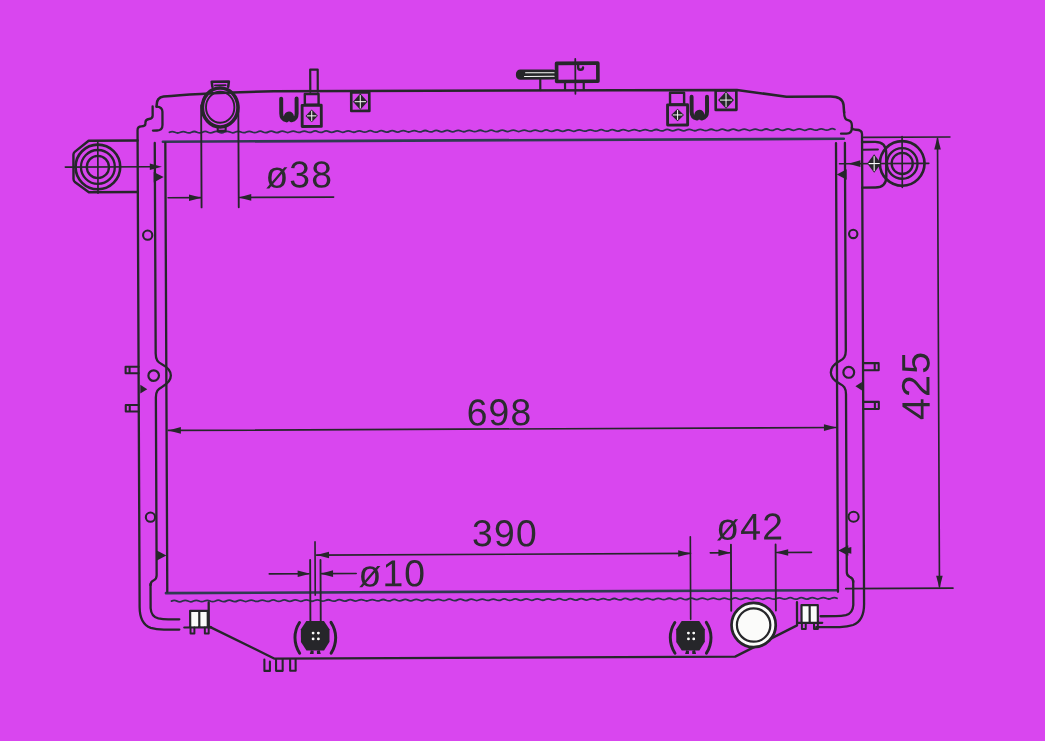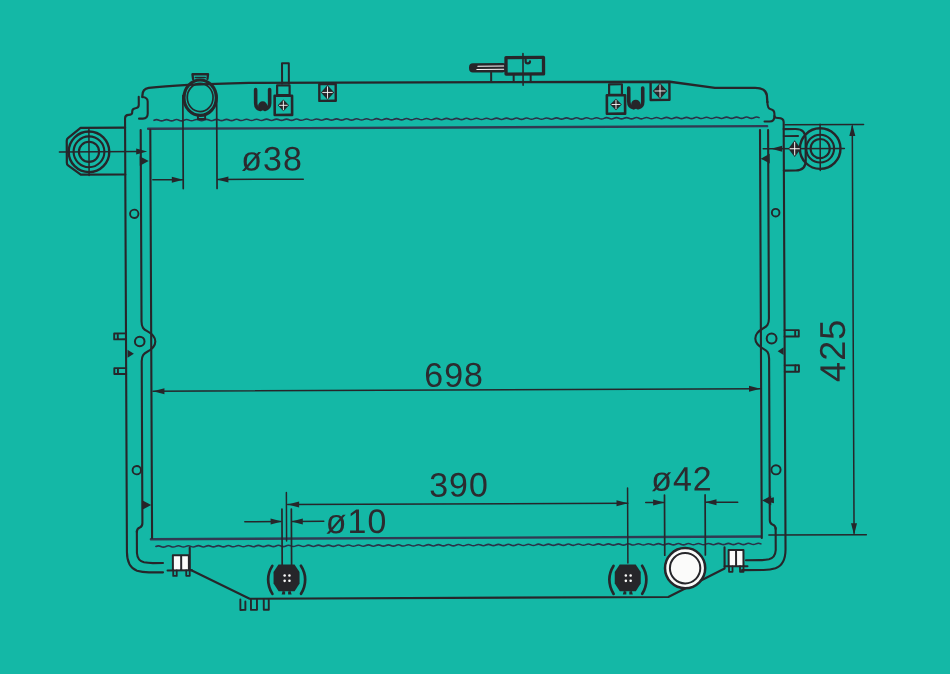--- a/index.html
+++ b/index.html
@@ -1,16 +1,16 @@
 <!DOCTYPE html>
 <html><head>
 <meta charset="utf-8">
 <style>
   html,body{margin:0;padding:0;background:#fbfbfa;}
-  .page{width:950px;height:674px;position:relative;overflow:hidden;background:#14b8a6;}
+  .page{width:950px;height:674px;position:relative;overflow:hidden;background:#d946ef;}
   text{font-family:"Liberation Sans",sans-serif;fill:#2b2b2f;stroke:none;}
 </style>
 </head>
 <body>
 <div class="page">
 <svg width="950" height="674" viewBox="0 0 950 674">
 <g transform="rotate(-0.25 475 337)" fill="none" stroke="#26262a" stroke-width="2" stroke-linecap="round" stroke-linejoin="round">
 
 <g id="toptank">
   <path d="M 143.5,95.6 Q 142.9,87.2 149.8,86.4 C 163,85.0 210,82.7 250,81.9 L 671,82.6 L 716,89 L 756,89 Q 766.8,89 767.9,96.5 L 768.4,103.5" stroke-width="2.3"></path>

